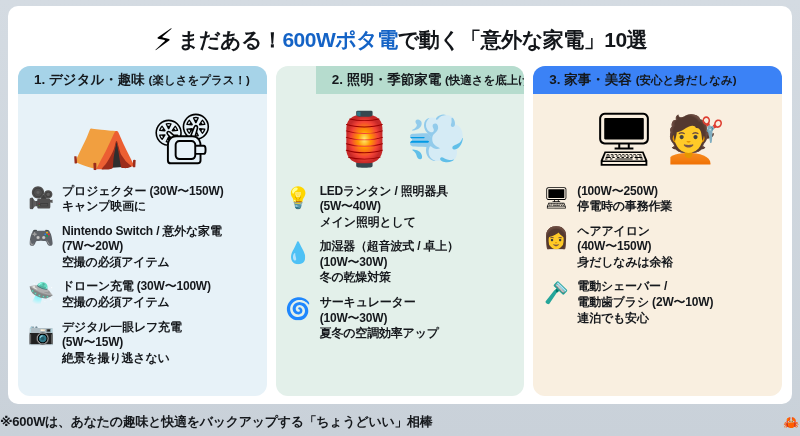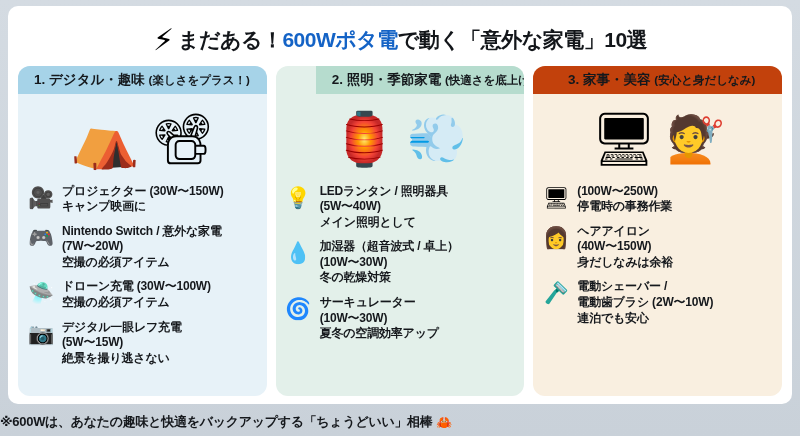--- a/index.html
+++ b/index.html
@@ -120,30 +120,30 @@
     line-height: 1.30;
     letter-spacing: -0.2px;
   }
 
   
   .col-1 { background: #e7f2f8; }
   .col-1 .col-head { background: #a6d3e8; }
   .col-2 { background: #e3f0ea; }
   .col-2 .col-head { background: #b6dcce; margin-left: 40px; }
   .col-3 { background: #f9efe0; }
-  .col-3 .col-head { background: #c2410c; text-align: center; }
+  .col-3 .col-head { background: #3b82f6; }
 
   
   .footer {
     position: absolute;
     left: 0; right: 0; bottom: 0;
     height: 28px;
     display: flex;
     align-items: center;
-    justify-content: flex-start;
+    justify-content: space-between;
     gap: 4px;
   }
   .footer-text {
     font-size: 13px;
     font-weight: bold;
     color: #15181c;
     letter-spacing: -0.3px;
     white-space: nowrap;
   }
   .footer-emoji { font-size: 13px; line-height: 1; }

